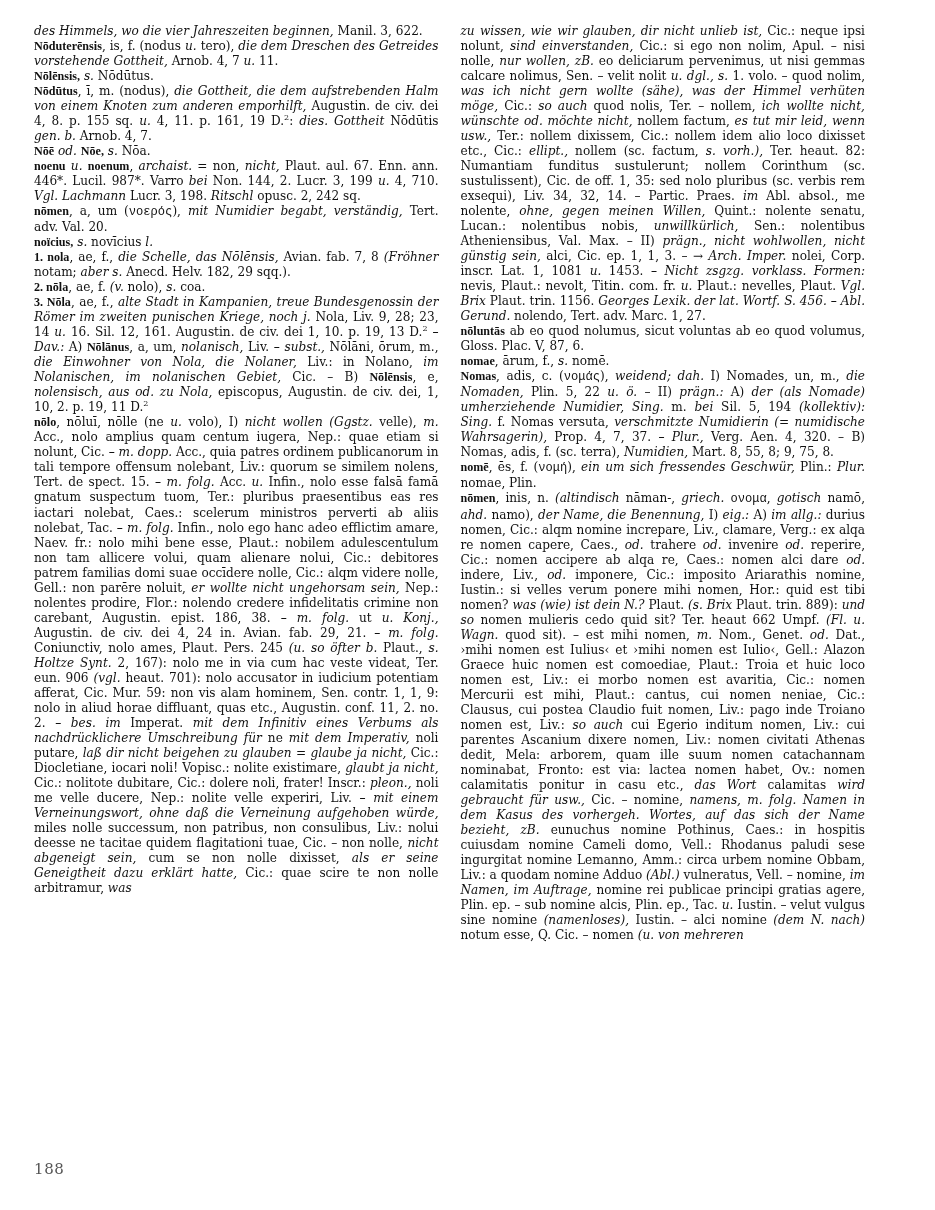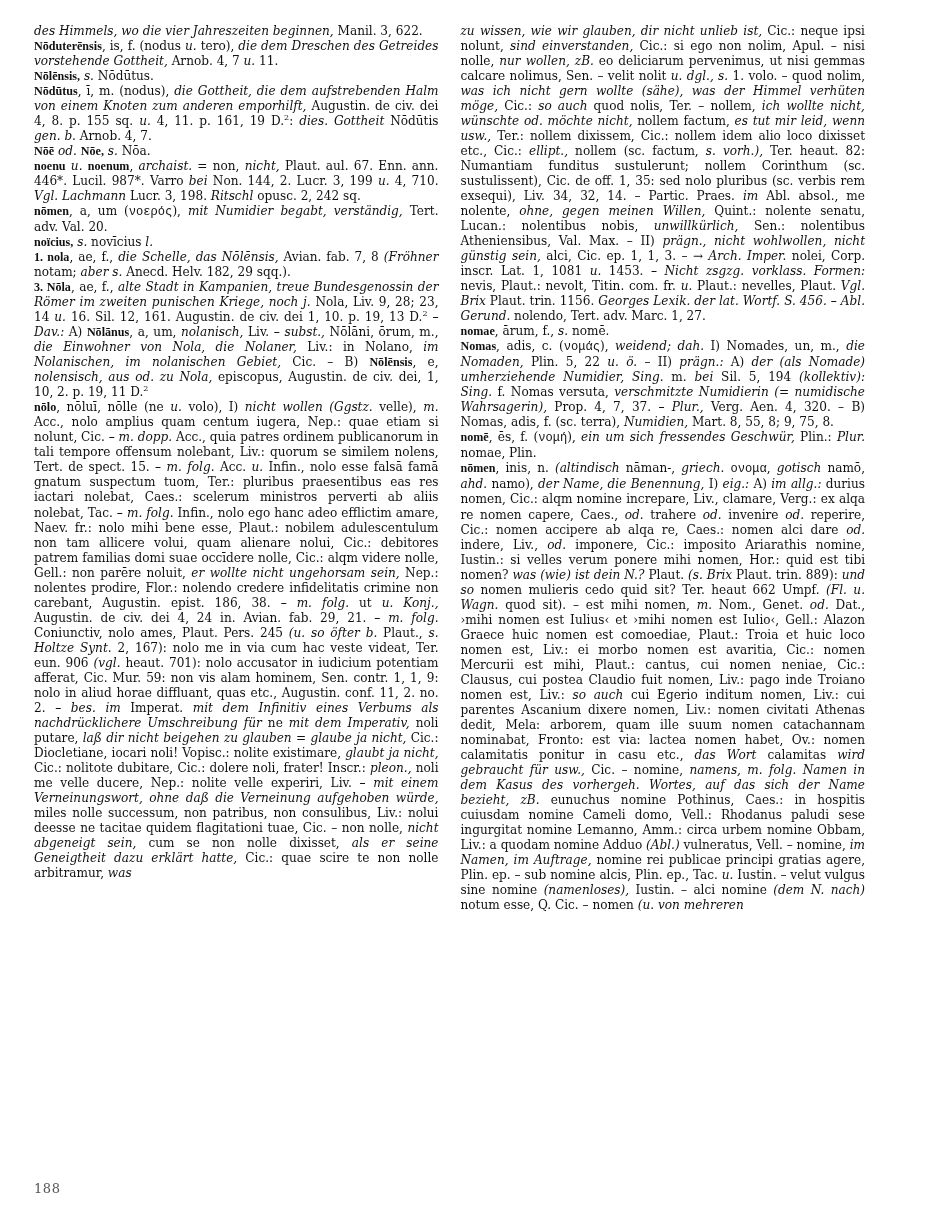--- a/index.html
+++ b/index.html
@@ -37,46 +37,48 @@
   
   .entry{margin:0;}
   .hw{font-weight:bold;font-family:Liberation Serif, serif;}
   .it{font-style:italic;}
   .bi{font-weight:normal;font-style:italic;}
   .sup{font-size:8px;vertical-align:super;line-height:0;}
   .gr{font-family:Liberation Mono, monospace;}
   .folio{
     position:absolute;
     left:34px;
-    bottom:14px;
-    font-size:13px;
+    bottom:32px;
+    font-size:15px;
     color:#555555;
     letter-spacing:.6px;
   }
 </style>
 </head>
 <body>
 
 <div class="page">
   <div class="columns">
     <div class="col" id="left-col">
         <p class="entry"><span class="it">des Himmels, wo die vier Jahreszeiten beginnen,</span> Manil. 3, 622.</p>
         <p class="entry"><span class="hw">Nōduterēnsis</span>, is, f. (nodus <span class="it">u.</span> tero), <span class="it">die dem</span> <span class="bi">Dreschen des Getreides vorstehende Gottheit,</span> Arnob. 4, 7 <span class="it">u.</span> 11.</p>
         <p class="entry"><span class="hw">Nōlēnsis,</span> <span class="it">s.</span> Nōdūtus.</p>
         <p class="entry"><span class="hw">Nōdūtus</span>, ī, m. (nodus), <span class="it">die</span> <span class="bi">Gottheit, die dem aufstrebenden Halm von einem Knoten zum anderen emporhilft,</span> Augustin. de civ. dei 4, 8. p. 155 sq. <span class="it">u.</span> 4, 11. p. 161, 19 D.<span class="sup">2</span>: <span class="it">dies. Gottheit</span> Nōdūtis <span class="it">gen. b.</span> Arnob. 4, 7.</p>
         <p class="entry"><span class="hw">Nōē</span> <span class="it">od.</span> <span class="hw">Nōe,</span> <span class="it">s.</span> Nōa.</p>
         <p class="entry"><span class="hw">noenu</span> <span class="it">u.</span> <span class="hw">noenum</span>, <span class="it">archaist.</span> = non, <span class="bi">nicht,</span> Plaut. aul. 67. Enn. ann. 446*. Lucil. 987*. Varro <span class="it">bei</span> Non. 144, 2. Lucr. 3, 199 <span class="it">u.</span> 4, 710. <span class="it">Vgl. Lachmann</span> Lucr. 3, 198. <span class="it">Ritschl</span> opusc. 2, 242 sq.</p>
         <p class="entry"><span class="hw">nōmen</span>, a, um (<span class="gr">νοερός</span>), <span class="bi">mit Numidier begabt, verständig,</span> Tert. adv. Val. 20.</p>
         <p class="entry"><span class="hw">noïcius,</span> <span class="it">s.</span> novīcius <span class="it">l.</span></p>
         <p class="entry"><span class="hw">1. nola</span>, ae, f., <span class="it">die</span> <span class="bi">Schelle,</span> <span class="it">das</span> <span class="bi">Nōlēnsis,</span> Avian. fab. 7, 8 <span class="it">(Fröhner</span> notam; <span class="it">aber s.</span> Anecd. Helv. 182, 29 sqq.).</p>
+        <p class="entry"><span class="hw">2. nōla</span>, ae, f. <span class="it">(v.</span> nolo), <span class="it">s.</span> coa.</p>
         <p class="entry"><span class="hw">3. Nōla</span>, ae, f., <span class="it">alte Stadt in Kampanien, treue Bundesgenossin der Römer im zweiten punischen Kriege, noch j.</span> Nola, Liv. 9, 28; 23, 14 <span class="it">u.</span> 16. Sil. 12, 161. Augustin. de civ. dei 1, 10. p. 19, 13 D.<span class="sup">2</span> <span class="it">– Dav.:</span> A) <span class="hw">Nōlānus</span>, a, um, <span class="bi">nolanisch,</span> Liv. <span class="it">– subst.,</span> Nōlāni, ōrum, m., <span class="it">die Einwohner von Nola, die</span> <span class="bi">Nolaner,</span> Liv.: in Nolano, <span class="it">im Nolanischen, im nolanischen Gebiet,</span> Cic. – B) <span class="hw">Nōlēnsis</span>, e, <span class="bi">nolensisch, aus</span> <span class="it">od.</span> <span class="bi">zu Nola,</span> episcopus, Augustin. de civ. dei, 1, 10, 2. p. 19, 11 D.<span class="sup">2</span></p>
         <p class="entry"><span class="hw">nōlo</span>, nōluī, nōlle (ne <span class="it">u.</span> volo), I) <span class="bi">nicht wollen</span> <span class="it">(Ggstz.</span> velle), <span class="it">m.</span> Acc., nolo amplius quam centum iugera, Nep.: quae etiam si nolunt, Cic. <span class="it">– m. dopp.</span> Acc., quia patres ordinem publicanorum in tali tempore offensum nolebant, Liv.: quorum se similem nolens, Tert. de spect. 15. <span class="it">– m. folg.</span> Acc. <span class="it">u.</span> Infin., nolo esse falsā famā gnatum suspectum tuom, Ter.: pluribus praesentibus eas res iactari nolebat, Caes.: scelerum ministros perverti ab aliis nolebat, Tac. <span class="it">– m. folg.</span> Infin., nolo ego hanc adeo efflictim amare, Naev. fr.: nolo mihi bene esse, Plaut.: nobilem adulescentulum non tam allicere volui, quam alienare nolui, Cic.: debitores patrem familias domi suae occīdere nolle, Cic.: alqm videre nolle, Gell.: non parēre noluit, <span class="it">er wollte nicht ungehorsam sein,</span> Nep.: nolentes prodire, Flor.: nolendo credere infidelitatis crimine non carebant, Augustin. epist. 186, 38. <span class="it">– m. folg.</span> ut <span class="it">u. Konj.,</span> Augustin. de civ. dei 4, 24 in. Avian. fab. 29, 21. <span class="it">– m. folg.</span> Coniunctiv, nolo ames, Plaut. Pers. 245 <span class="it">(u. so öfter b.</span> Plaut., <span class="it">s. Holtze Synt.</span> 2, 167): nolo me in via cum hac veste videat, Ter. eun. 906 <span class="it">(vgl.</span> heaut. 701): nolo accusator in iudicium potentiam afferat, Cic. Mur. 59: non vis alam hominem, Sen. contr. 1, 1, 9: nolo in aliud horae diffluant, quas etc., Augustin. conf. 11, 2. no. 2. <span class="it">– bes. im</span> Imperat. <span class="it">mit dem Infinitiv eines Verbums als nachdrücklichere Umschreibung für</span> ne <span class="it">mit dem Imperativ,</span> noli putare, <span class="it">laß dir nicht beigehen zu glauben = glaube ja nicht,</span> Cic.: Diocletiane, iocari noli! Vopisc.: nolite existimare, <span class="it">glaubt ja nicht,</span> Cic.: nolitote dubitare, Cic.: dolere noli, frater! Inscr.: <span class="it">pleon.,</span> noli me velle ducere, Nep.: nolite velle experiri, Liv. <span class="it">– mit einem Verneinungswort, ohne daß die Verneinung aufgehoben würde,</span> miles nolle successum, non patribus, non consulibus, Liv.: nolui deesse ne tacitae quidem flagitationi tuae, Cic. – non nolle, <span class="it">nicht abgeneigt sein,</span> cum se non nolle dixisset, <span class="it">als er seine Geneigtheit dazu erklärt hatte,</span> Cic.: quae scire te non nolle arbitramur, <span class="it">was</span></p>
       </div>
     <div class="col" id="right-col">
         <p class="entry"><span class="it">zu wissen, wie wir glauben, dir nicht unlieb ist,</span> Cic.: neque ipsi nolunt, <span class="it">sind einverstanden,</span> Cic.: si ego non nolim, Apul. – nisi nolle, <span class="it">nur wollen, zB.</span> eo deliciarum pervenimus, ut nisi gemmas calcare nolimus, Sen. – velit nolit <span class="it">u. dgl., s.</span> 1. volo. – quod nolim, <span class="it">was ich nicht gern wollte (sähe), was der Himmel verhüten möge,</span> Cic.: <span class="it">so auch</span> quod nolis, Ter. – nollem, <span class="it">ich wollte nicht, wünschte od. möchte nicht,</span> nollem factum, <span class="it">es tut mir leid, wenn usw.,</span> Ter.: nollem dixissem, Cic.: nollem idem alio loco dixisset etc., Cic.: <span class="it">ellipt.,</span> nollem (sc. factum, <span class="it">s. vorh.),</span> Ter. heaut. 82: Numantiam funditus sustulerunt; nollem Corinthum (sc. sustulissent), Cic. de off. 1, 35: sed nolo pluribus (sc. verbis rem exsequi), Liv. 34, 32, 14. – Partic. Praes. <span class="it">im</span> Abl. absol., me nolente, <span class="it">ohne, gegen meinen Willen,</span> Quint.: nolente senatu, Lucan.: nolentibus nobis, <span class="it">unwillkürlich,</span> Sen.: nolentibus Atheniensibus, Val. Max. – II) <span class="it">prägn.,</span> <span class="bi">nicht wohlwollen, nicht günstig sein,</span> alci, Cic. ep. 1, 1, 3. – <span class="it">→ Arch. Imper.</span> nolei, Corp. inscr. Lat. 1, 1081 <span class="it">u.</span> 1453. <span class="it">– Nicht zsgzg. vorklass. Formen:</span> nevis, Plaut.: nevolt, Titin. com. fr. <span class="it">u.</span> Plaut.: nevelles, Plaut. <span class="it">Vgl. Brix</span> Plaut. trin. 1156. <span class="it">Georges Lexik. der lat. Wortf. S. 456. – Abl. Gerund.</span> nolendo, Tert. adv. Marc. 1, 27.</p>
+        <p class="entry"><span class="hw">nōluntās</span> ab eo quod nolumus, sicut voluntas ab eo quod volumus, Gloss. Plac. V, 87, 6.</p>
         <p class="entry"><span class="hw">nomae</span>, ārum, f., <span class="it">s.</span> nomē.</p>
         <p class="entry"><span class="hw">Nomas</span>, adis, c. (<span class="gr">νομάς</span>), <span class="it">weidend; dah.</span> I) Nomades, un, m., <span class="it">die</span> <span class="bi">Nomaden,</span> Plin. 5, 22 <span class="it">u. ö.</span> – II) <span class="it">prägn.:</span> A) <span class="bi">der</span> <span class="it">(als Nomade) umherziehende</span> <span class="bi">Numidier,</span> <span class="it">Sing.</span> m. <span class="it">bei</span> Sil. 5, 194 <span class="it">(kollektiv): Sing.</span> f. Nomas versuta, <span class="it">verschmitzte Numidierin (= numidische Wahrsagerin),</span> Prop. 4, 7, 37. <span class="it">– Plur.,</span> Verg. Aen. 4, 320. – B) Nomas, adis, f. (sc. terra), <span class="bi">Numidien,</span> Mart. 8, 55, 8; 9, 75, 8.</p>
         <p class="entry"><span class="hw">nomē</span>, ēs, f. (<span class="gr">νομή</span>), <span class="it">ein um</span> <span class="bi">sich fressendes Geschwür,</span> Plin.: <span class="it">Plur.</span> nomae, Plin.</p>
         <p class="entry"><span class="hw">nōmen</span>, inis, n. <span class="it">(altindisch</span> nāman-, <span class="it">griech.</span> <span class="gr">ονομα</span>, <span class="it">gotisch</span> namō, <span class="it">ahd.</span> namo), <span class="it">der</span> <span class="bi">Name, die Benennung,</span> I) <span class="it">eig.:</span> A) <span class="it">im allg.:</span> durius nomen, Cic.: alqm nomine increpare, Liv., clamare, Verg.: ex alqa re nomen capere, Caes., <span class="it">od.</span> trahere <span class="it">od.</span> invenire <span class="it">od.</span> reperire, Cic.: nomen accipere ab alqa re, Caes.: nomen alci dare <span class="it">od.</span> indere, Liv., <span class="it">od.</span> imponere, Cic.: imposito Ariarathis nomine, Iustin.: si velles verum ponere mihi nomen, Hor.: quid est tibi nomen? <span class="it">was (wie) ist dein N.?</span> Plaut. <span class="it">(s. Brix</span> Plaut. trin. 889): <span class="it">und so</span> nomen mulieris cedo quid sit? Ter. heaut 662 Umpf. <span class="it">(Fl. u. Wagn.</span> quod sit). – est mihi nomen, <span class="it">m.</span> Nom., Genet. <span class="it">od.</span> Dat., ›mihi nomen est Iulius‹ et ›mihi nomen est Iulio‹, Gell.: Alazon Graece huic nomen est comoediae, Plaut.: Troia et huic loco nomen est, Liv.: ei morbo nomen est avaritia, Cic.: nomen Mercurii est mihi, Plaut.: cantus, cui nomen neniae, Cic.: Clausus, cui postea Claudio fuit nomen, Liv.: pago inde Troiano nomen est, Liv.: <span class="it">so auch</span> cui Egerio inditum nomen, Liv.: cui parentes Ascanium dixere nomen, Liv.: nomen civitati Athenas dedit, Mela: arborem, quam ille suum nomen catachannam nominabat, Fronto: est via: lactea nomen habet, Ov.: nomen calamitatis ponitur in casu etc., <span class="it">das Wort</span> calamitas <span class="it">wird gebraucht für usw.,</span> Cic. – nomine, <span class="it">namens, m. folg. Namen in dem Kasus des vorhergeh. Wortes, auf das sich der Name bezieht, zB.</span> eunuchus nomine Pothinus, Caes.: in hospitis cuiusdam nomine Cameli domo, Vell.: Rhodanus paludi sese ingurgitat nomine Lemanno, Amm.: circa urbem nomine Obbam, Liv.: a quodam nomine Adduo <span class="it">(Abl.)</span> vulneratus, Vell. – nomine, <span class="it">im Namen, im Auftrage,</span> nomine rei publicae principi gratias agere, Plin. ep. – sub nomine alcis, Plin. ep., Tac. <span class="it">u.</span> Iustin. – velut vulgus sine nomine <span class="it">(namenloses),</span> Iustin. – alci nomine <span class="it">(dem N. nach)</span> notum esse, Q. Cic. – nomen <span class="it">(u. von mehreren</span></p>
       </div>
   </div>
   <div class="folio">188</div>
 </div>
 
 </body></html>

